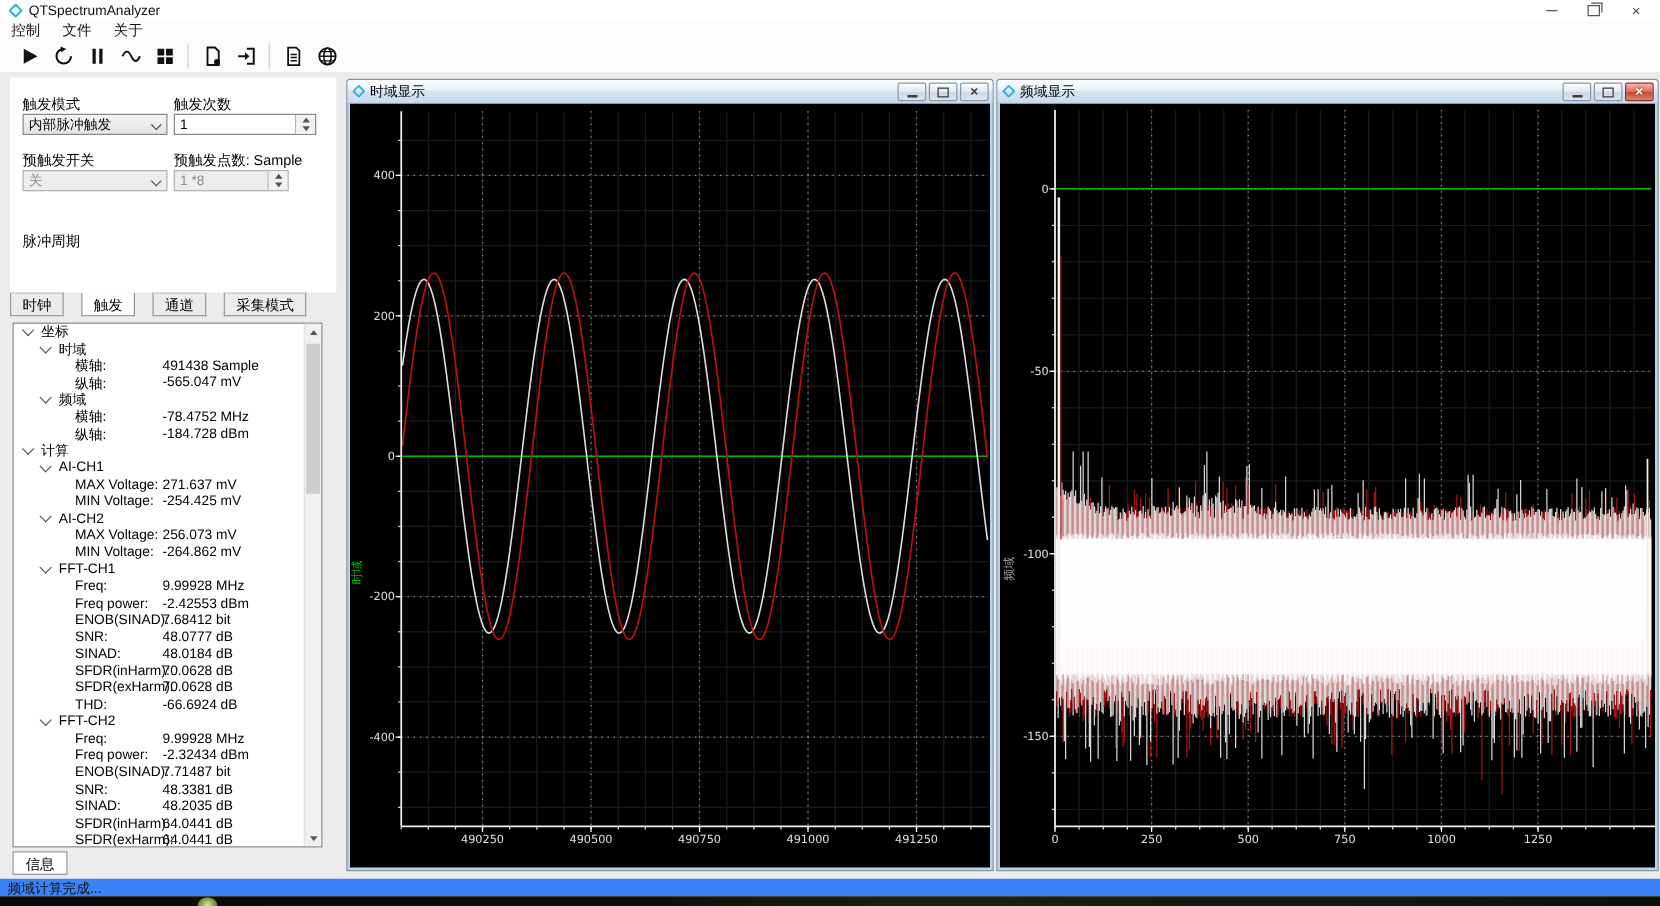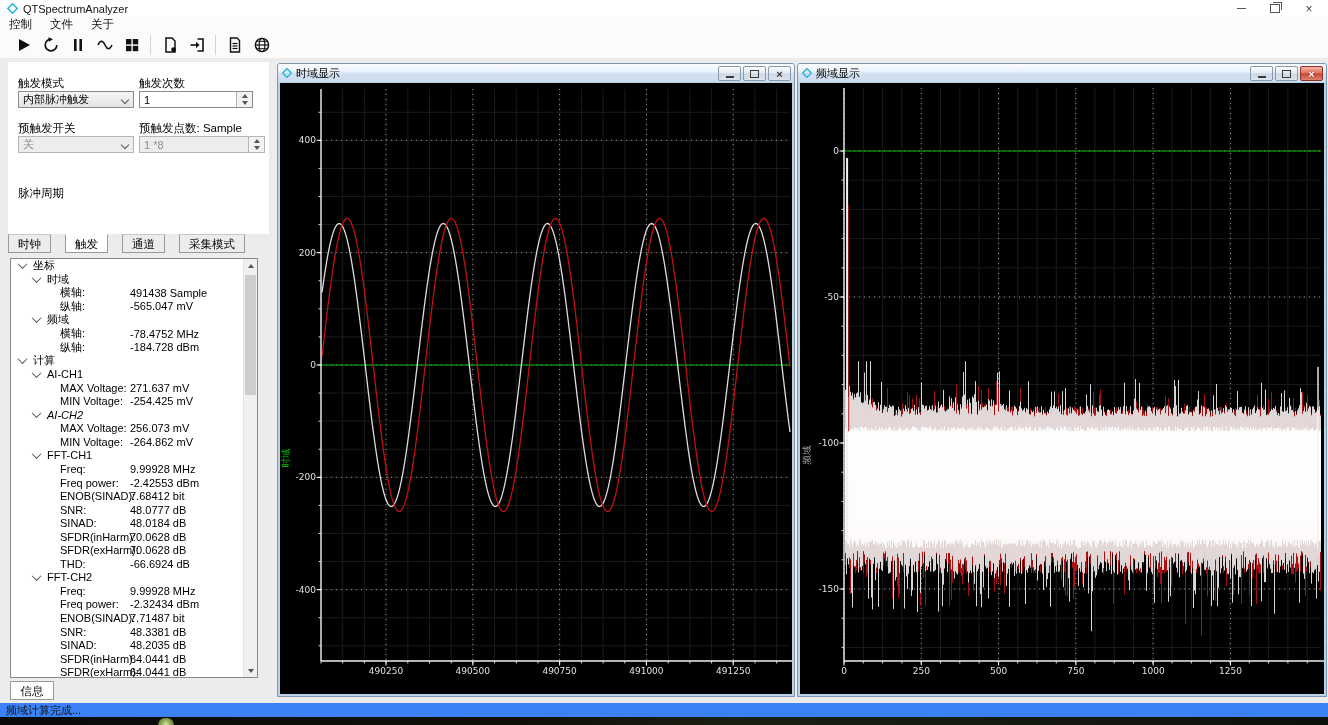--- a/index.html
+++ b/index.html
@@ -192,21 +192,21 @@
           <span class="arr-dn"></span>
         </div>
       </span>
   </div>
   <span class="lbl" style="left:18px;top:63px">预触发开关</span>
   <span class="lbl" style="left:139px;top:63px">预触发点数: Sample</span>
   <div class="combo dis" style="left:18px;top:78px;width:116px">
     <span>关</span>
     <span class="chev-down"></span>
   </div>
-  <div class="spin dis" style="left:139px;top:78px;width:126px">
+  <div class="spin dis" style="left:139px;top:78px;width:92px">
     <span>1 *8</span>
     <span class="spin-btns">
         <div>
           <span class="arr-up"></span>
         </div>
         <div>
           <span class="arr-dn"></span>
         </div>
       </span>
   </div>
@@ -264,21 +264,21 @@
         <div class="tree-row" style="padding-left: 36px;">
           <span style="width: 13px; flex: 0 0 auto;"></span>
           <span class="tree-label">MAX Voltage:</span>
           <span class="tree-value">271.637 mV</span>
         </div>
         <div class="tree-row" style="padding-left: 36px;">
           <span style="width: 13px; flex: 0 0 auto;"></span>
           <span class="tree-label">MIN Voltage:</span>
           <span class="tree-value">-254.425 mV</span>
         </div>
-        <div class="tree-row" style="padding-left: 22px; font-style: italic;">
+        <div class="tree-row" style="padding-left: 22px;">
           <span class="tree-chev"></span>
           <span class="tree-label">AI-CH2</span>
         </div>
         <div class="tree-row" style="padding-left: 36px;">
           <span style="width: 13px; flex: 0 0 auto;"></span>
           <span class="tree-label">MAX Voltage:</span>
           <span class="tree-value">256.073 mV</span>
         </div>
         <div class="tree-row" style="padding-left: 36px;">
           <span style="width: 13px; flex: 0 0 auto;"></span>

